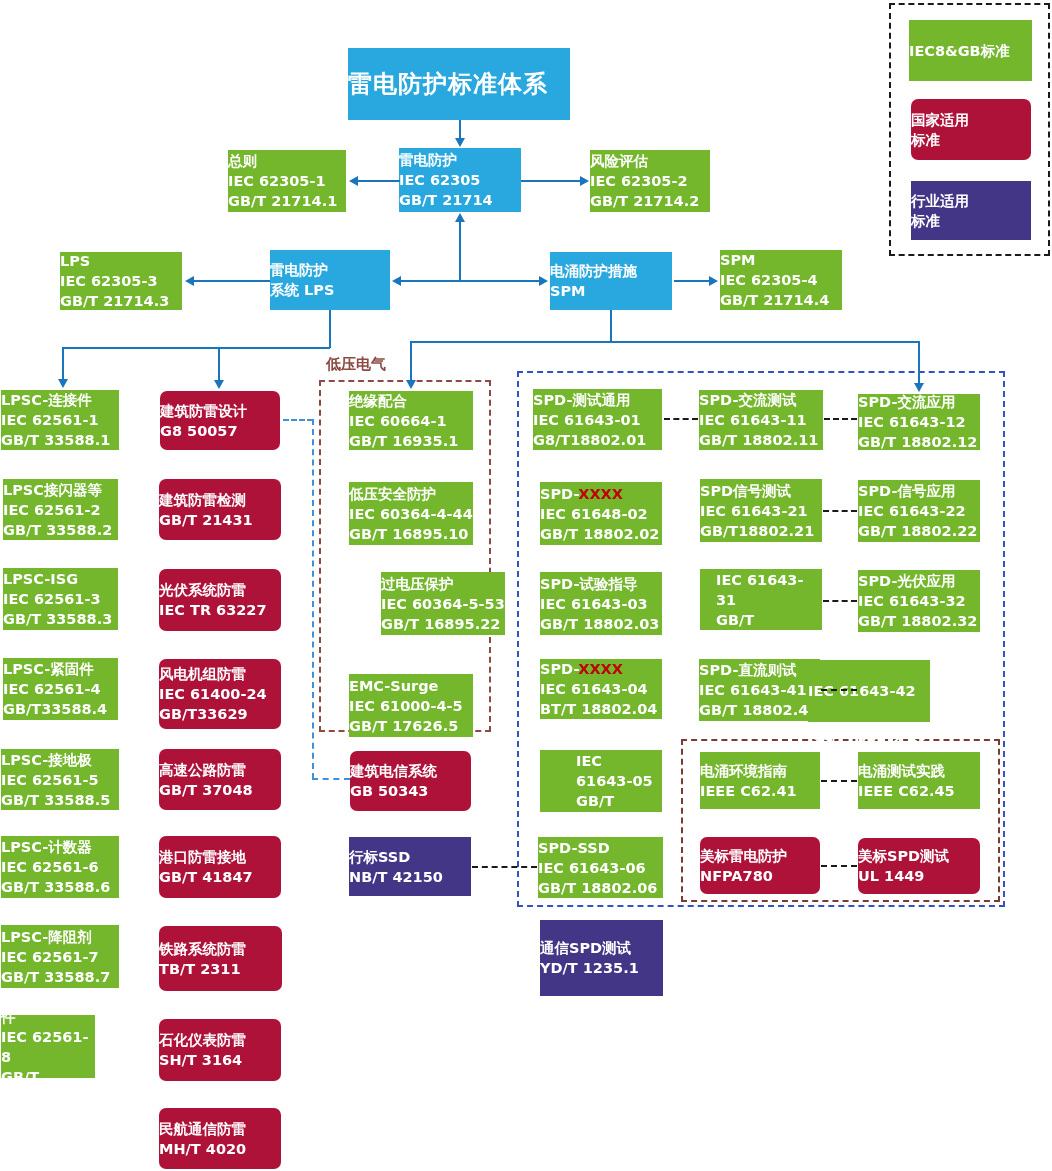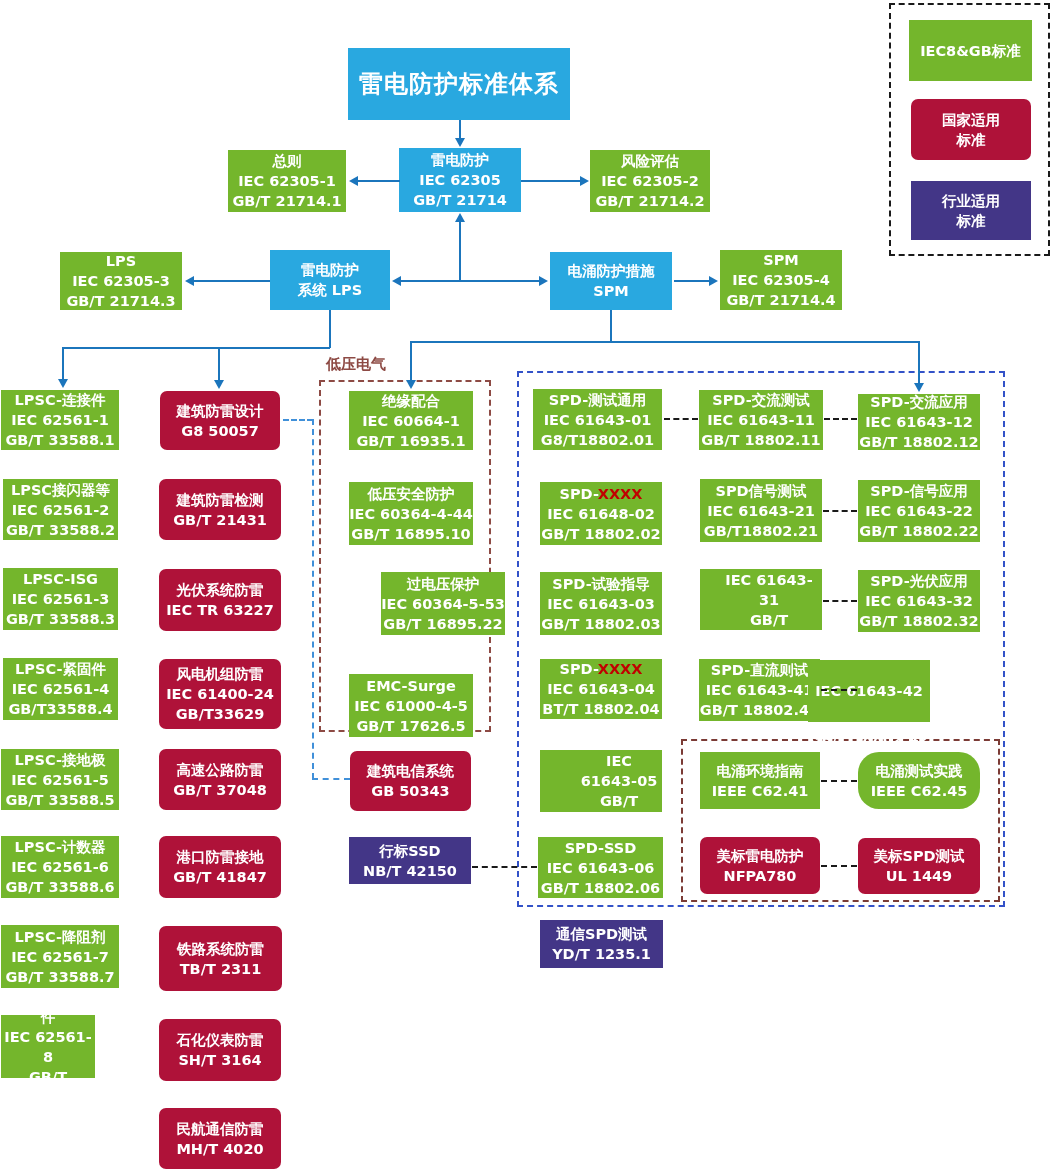--- a/index.html
+++ b/index.html
@@ -1,19 +1,19 @@
 <!DOCTYPE html>
 <html><head>
 <meta charset="utf-8">
 <style>
   html,body{margin:0;padding:0;background:#fff;}
   #canvas{position:relative;width:1052px;height:1171px;background:#fff;overflow:hidden;
           font-family:"DejaVu Sans","Liberation Sans",sans-serif;}
   .node{position:absolute;color:#fff;font-weight:bold;font-size:14.5px;line-height:20px;
-        display:flex;flex-direction:column;justify-content:center;text-align:center;box-sizing:border-box;}
+        display:flex;flex-direction:column;justify-content:center;box-sizing:border-box;}
   .node.blue{background:var(--blue);}
   .node.green{background:var(--green);}
   .node.red{background:var(--red);border-radius:7px;}
   .node.purple{background:var(--purple);}
   .node.root{font-size:24px;line-height:30px;letter-spacing:1px;}
   .xxxx{color:var(--xxxx);}
   .seg{position:absolute;background:var(--line);}
   .arrow{position:absolute;width:0;height:0;}
   .arrow.down{border-left:5px solid transparent;border-right:5px solid transparent;border-top:9px solid var(--line);}
   .arrow.up{border-left:5px solid transparent;border-right:5px solid transparent;border-bottom:9px solid var(--line);}
@@ -168,21 +168,21 @@
       </div>
       <div class="node green" style="left: 349px; top: 662px; width: 124px; height: 63px; margin-top: 12px;">
         <div>EMC-Surge</div>
         <div>IEC 61000-4-5</div>
         <div>GB/T 17626.5</div>
       </div>
       <div class="node red" style="left: 350px; top: 751px; width: 121px; height: 60px;">
         <div>建筑电信系统</div>
         <div>GB 50343</div>
       </div>
-      <div class="node purple" style="left: 349px; top: 837px; width: 122px; height: 47px;">
+      <div class="node purple" style="left: 349px; top: 837px; width: 122px; height: 59px;">
         <div>行标SSD</div>
         <div>NB/T 42150</div>
       </div>
       <div class="node green" style="left: 533px; top: 389px; width: 129px; height: 61px;">
         <div>SPD-测试通用</div>
         <div>IEC 61643-01</div>
         <div>G8/T18802.01</div>
       </div>
       <div class="node green" style="left: 540px; top: 482px; width: 122px; height: 63px;">
         <div>SPD-<span class="xxxx">XXXX</span></div>
@@ -202,21 +202,21 @@
       <div class="node green" style="left: 540px; top: 750px; width: 122px; height: 62px; padding-left: 36px;">
         <div>SPD-MDS</div>
         <div>IEC 61643-05</div>
         <div>GB/T 18802.05</div>
       </div>
       <div class="node green" style="left: 538px; top: 837px; width: 125px; height: 61px;">
         <div>SPD-SSD</div>
         <div>IEC 61643-06</div>
         <div>GB/T 18802.06</div>
       </div>
-      <div class="node purple" style="left: 540px; top: 920px; width: 123px; height: 48px;">
+      <div class="node purple" style="left: 540px; top: 920px; width: 123px; height: 76px;">
         <div>通信SPD测试</div>
         <div>YD/T 1235.1</div>
       </div>
       <div class="node green" style="left: 699px; top: 390px; width: 124px; height: 60px;">
         <div>SPD-交流测试</div>
         <div>IEC 61643-11</div>
         <div>GB/T 18802.11</div>
       </div>
       <div class="node green" style="left: 700px; top: 479px; width: 122px; height: 63px;">
         <div>SPD信号测试</div>
@@ -254,21 +254,21 @@
       <div class="node green" style="left: 858px; top: 570px; width: 122px; height: 62px;">
         <div>SPD-光伏应用</div>
         <div>IEC 61643-32</div>
         <div>GB/T 18802.32</div>
       </div>
       <div class="node green" style="left: 808px; top: 660px; width: 122px; height: 62px; gap: 28px;">
         <div>SPD-直流应用</div>
         <div>IEC 61643-42</div>
         <div>GB/T 18802.42</div>
       </div>
-      <div class="node green" style="left: 858px; top: 752px; width: 122px; height: 57px; border-radius: 21px;">
+      <div class="node green" style="left: 858px; top: 752px; width: 122px; height: 57px;">
         <div>电涌测试实践</div>
         <div>IEEE C62.45</div>
       </div>
       <div class="node red" style="left: 858px; top: 838px; width: 122px; height: 56px;">
         <div>美标SPD测试</div>
         <div>UL 1449</div>
       </div>
     </div>
   <div id="legend">
       <div class="node green" style="left: 909px; top: 20px; width: 123px; height: 61px;">

